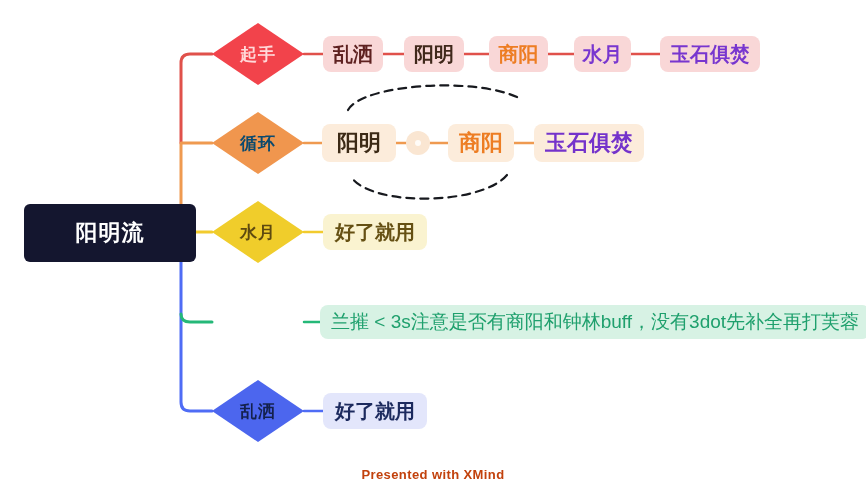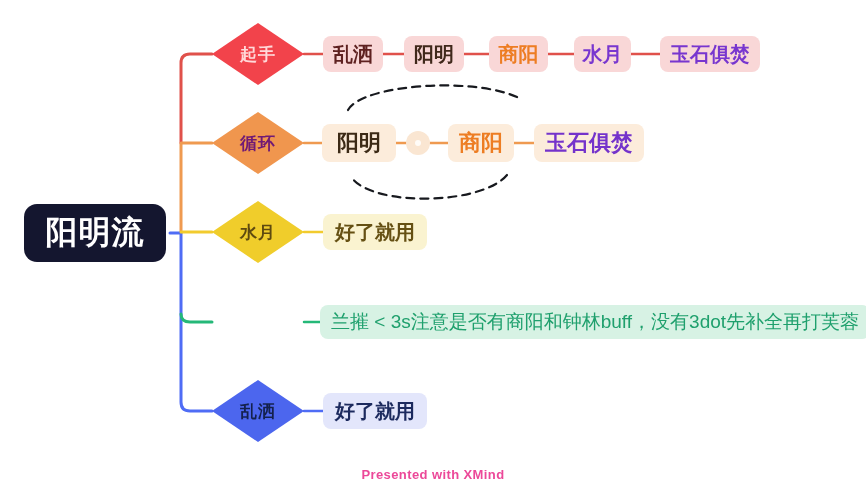--- a/index.html
+++ b/index.html
@@ -3,23 +3,23 @@
 <meta charset="utf-8">
 <style>
   html,body{margin:0;padding:0;background:#fff;}
   .canvas{position:relative;width:866px;height:500px;background:#ffffff;overflow:hidden;
           font-family:"Liberation Sans","DejaVu Sans",sans-serif;}
   .wires{position:absolute;left:0;top:0;width:866px;height:500px;pointer-events:none;}
   .wires path{fill:none;stroke-linecap:round;stroke-linejoin:round;}
   .w3{stroke-width:3;}
   .w25{stroke-width:2.5;}
   .cyc{stroke-width:2.2;stroke-dasharray:8 6;}
-  .root{position:absolute;left:24px;top:204px;width:142px;height:58px;border-radius:13px;
+  .root{position:absolute;left:24px;top:204px;width:172px;height:58px;border-radius:6px;
         display:flex;align-items:center;justify-content:center;
-        font-size:32px;font-weight:700;letter-spacing:1px;}
+        font-size:22px;font-weight:700;letter-spacing:1px;}
   .diamond{position:absolute;width:92px;height:62px;display:flex;align-items:center;justify-content:center;
            clip-path:polygon(50% 0,100% 50%,50% 100%,0 50%);
            font-size:17px;font-weight:700;letter-spacing:1px;}
   .d1{left:212px;top:23px;} .d2{left:212px;top:112px;} .d3{left:212px;top:201px;}
   .d4{left:212px;top:291px;} .d5{left:212px;top:380px;}
   .node{position:absolute;display:flex;align-items:center;justify-content:center;
         border-radius:8px;font-weight:600;white-space:nowrap;}
   .r1{top:36px;height:36px;font-size:20px;}
   .r2{top:124px;height:38px;font-size:22px;}
   .c11{left:323px;width:60px;} .c12{left:404px;width:60px;} .c13{left:489px;width:59px;}
@@ -55,21 +55,21 @@
     <path class="w25" d="M304 232 H323" stroke="#f2cb2e"></path>
     <path class="w25" d="M304 322 H320" stroke="#25b878"></path>
     <path class="w25" d="M304 411 H323" stroke="#4f6cf5"></path>
     <path class="cyc" d="M348 110 C362 84 478 76 521 99" marker-end="url(#arw)" stroke="#17191e"></path>
     <path class="cyc" d="M507 175 C482 205 374 207 352 178" marker-end="url(#arw)" stroke="#17191e"></path>
   </svg>
 
   <div class="root" style="background: rgb(20, 22, 47); color: rgb(255, 255, 255);">阳明流</div>
 
   <div class="diamond d1" style="background: rgb(242, 67, 75); color: rgb(255, 217, 217);">起手</div>
-  <div class="diamond d2" style="background: rgb(240, 150, 78); color: #701a75;">循环</div>
+  <div class="diamond d2" style="background: rgb(240, 150, 78); color: #0c4a6e;">循环</div>
   <div class="diamond d3" style="background: rgb(240, 205, 43); color: rgb(94, 74, 16);">水月</div>
   <div class="diamond d5" style="background: rgb(76, 102, 238); color: rgb(20, 33, 77);">乱洒</div>
 
   <div class="node r1 c11" style="background: rgb(249, 215, 215); color: rgb(94, 33, 32);">乱洒</div>
   <div class="node r1 c12" style="background: rgb(249, 215, 215); color: rgb(64, 40, 27);">阳明</div>
   <div class="node r1 c13" style="background: rgb(249, 215, 215); color: rgb(237, 125, 35);">商阳</div>
   <div class="node r1 c14" style="background: rgb(249, 215, 215); color: rgb(120, 54, 207);">水月</div>
   <div class="node r1 c15" style="background: rgb(249, 215, 215); color: rgb(120, 54, 207);">玉石俱焚</div>
 
   <div class="node r2 c21" style="background: rgb(252, 236, 219); color: rgb(60, 42, 22);">阳明</div>
@@ -78,14 +78,14 @@
     </div>
   <div class="node r2 c22" style="background: rgb(252, 236, 219); color: rgb(237, 125, 35);">商阳</div>
   <div class="node r2 c23" style="background: rgb(252, 236, 219); color: rgb(116, 51, 203);">玉石俱焚</div>
 
   <div class="node c31" style="background: rgb(250, 243, 208); color: rgb(101, 80, 19);">好了就用</div>
 
   <div class="node c41" style="background: rgb(215, 242, 228); color: rgb(31, 160, 109);">兰摧 &lt; 3s注意是否有商阳和钟林buff，没有3dot先补全再打芙蓉</div>
 
   <div class="node c51" style="background: rgb(227, 230, 251); color: rgb(28, 42, 94);">好了就用</div>
 
-  <div class="watermark" style="color: #ec4899;">Presented with XMind</div>
+  <div class="watermark" style="color: #c2410c;">Presented with XMind</div>
 </div>
 
 </body></html>

